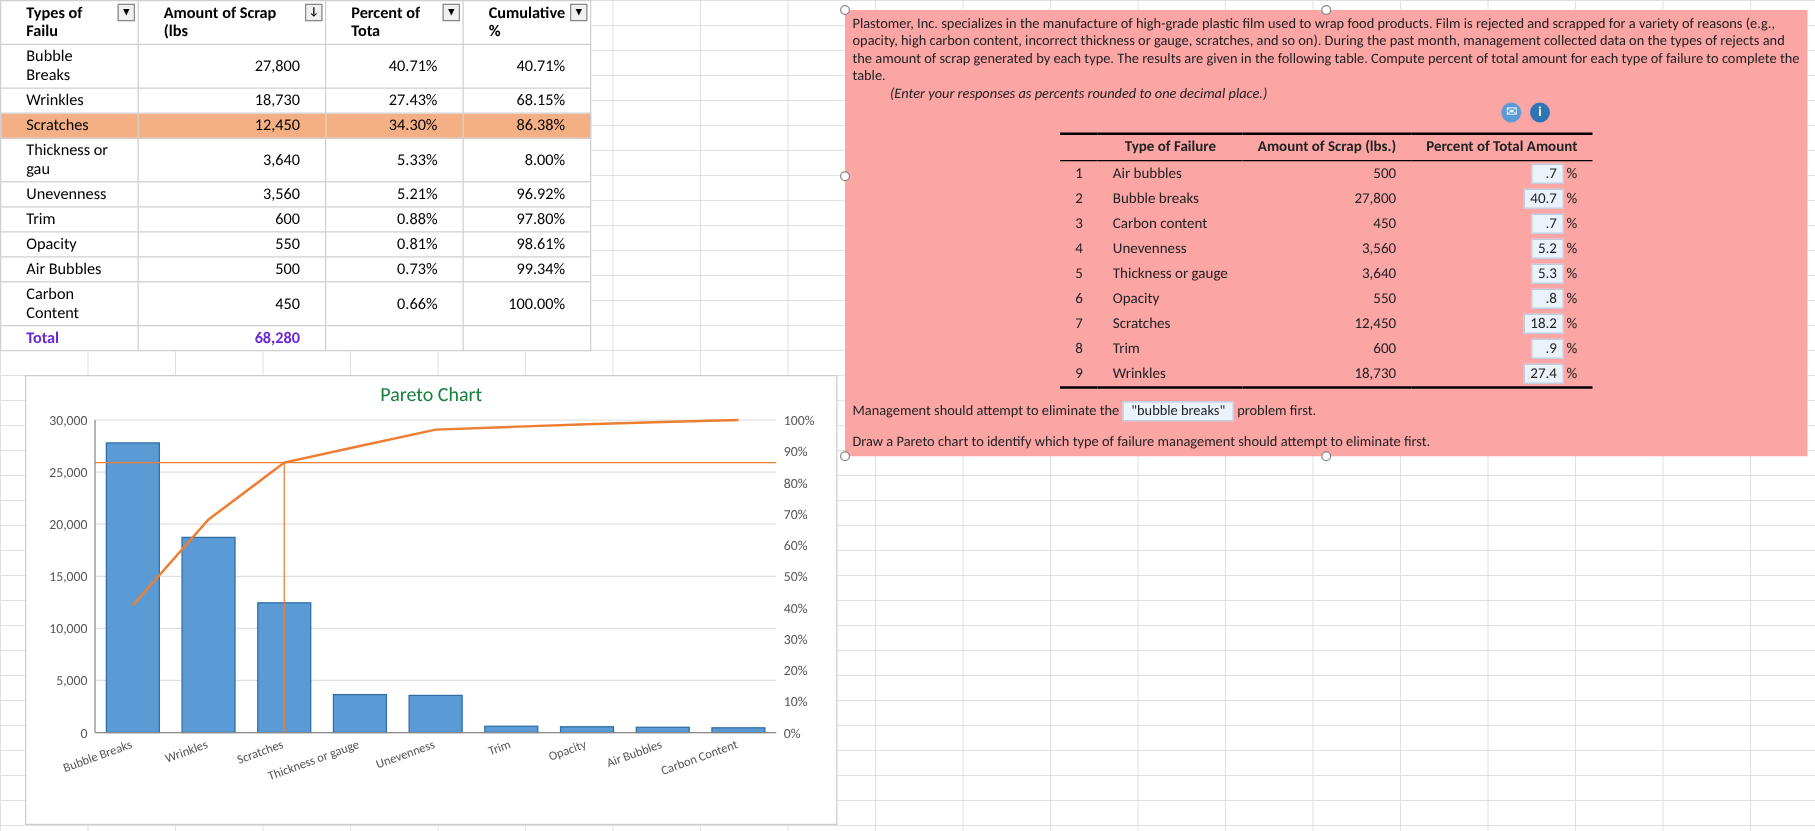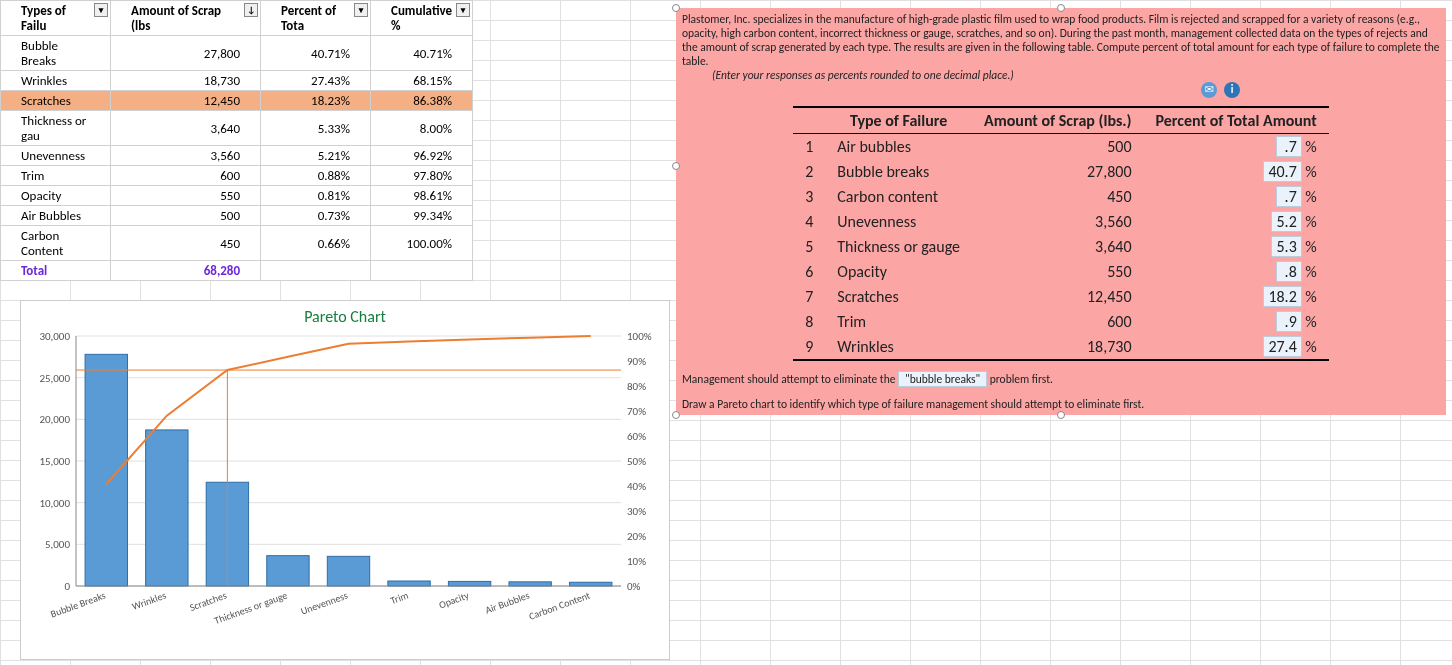--- a/index.html
+++ b/index.html
@@ -26,21 +26,21 @@
   .chart-title { text-align: center; font-size: 16px; color: #15803d; margin-top: 6px; }
   .chart-area { position: relative; width: 100%; height: 320px; }
 
   
   .panel { position: absolute; left: 676px; top: 8px; width: 770px; background: #fca5a5; z-index: 2; font-size: 11.5px; color: #222; padding: 4px 6px; }
   .panel .handle { position: absolute; width: 8px; height: 8px; border: 1px solid #888; border-radius: 50%; background: #fff; }
   .panel .handle.tl { left: -4px; top: -4px; } .panel .handle.tm { left: 50%; top: -4px; margin-left:-4px; }
   .panel .handle.ml { left: -4px; top: 50%; margin-top:-50px; }
   .panel .handle.bl { left: -4px; bottom: -4px; } .panel .handle.bm { left: 50%; bottom: -4px; margin-left:-4px;}
   .panel em { font-style: italic; margin-left: 30px; }
-  .ptable { margin: 8px auto; border-collapse: collapse; font-size: 16px; }
+  .ptable { margin: 8px auto; border-collapse: collapse; font-size: 12px; }
   .ptable th { border-top: 2px solid #000; border-bottom: 1px solid #000; padding: 3px 12px; font-weight: bold; }
   .ptable td { padding: 2px 12px; }
   .ptable tr:last-child td { border-bottom: 2px solid #000; }
   .ptable td.n { text-align: center; }
   .ptable td.r { text-align: right; }
   .pill { display:inline-block; background: #eaf2fb; border:1px solid #bcd; padding: 0 4px; min-width: 26px; text-align: right; }
   .ansfill { display:inline-block; background:#eaf2fb; border:1px solid #bcd; padding: 0 6px; }
   .icon-row { text-align: right; padding-right: 200px; }
   .icon-row span { display:inline-block; width:16px; height:16px; border-radius:50%; color:#fff; text-align:center; font-size:11px; line-height:16px; margin-left:4px; }
   .ic-chat{ background:#5b9bd5;} .ic-info{ background:#2e75b6; font-weight:bold;}
@@ -68,21 +68,21 @@
       </tr>
       <tr>
         <td class="c0">Wrinkles</td>
   <td class="c1 num">18,730</td>
   <td class="c2 num">27.43%</td>
   <td class="c3 num">68.15%</td>
       </tr>
       <tr class="hl">
         <td class="c0">Scratches</td>
   <td class="c1 num">12,450</td>
-  <td class="c2 num">18.23%</td>
+  <td class="c2 num">34.30%</td>
   <td class="c3 num">86.38%</td>
       </tr>
       <tr>
         <td class="c0">Thickness or gau</td>
   <td class="c1 num">3,640</td>
   <td class="c2 num">5.33%</td>
   <td class="c3 num">8.00%</td>
       </tr>
       <tr>
         <td class="c0">Unevenness</td>

